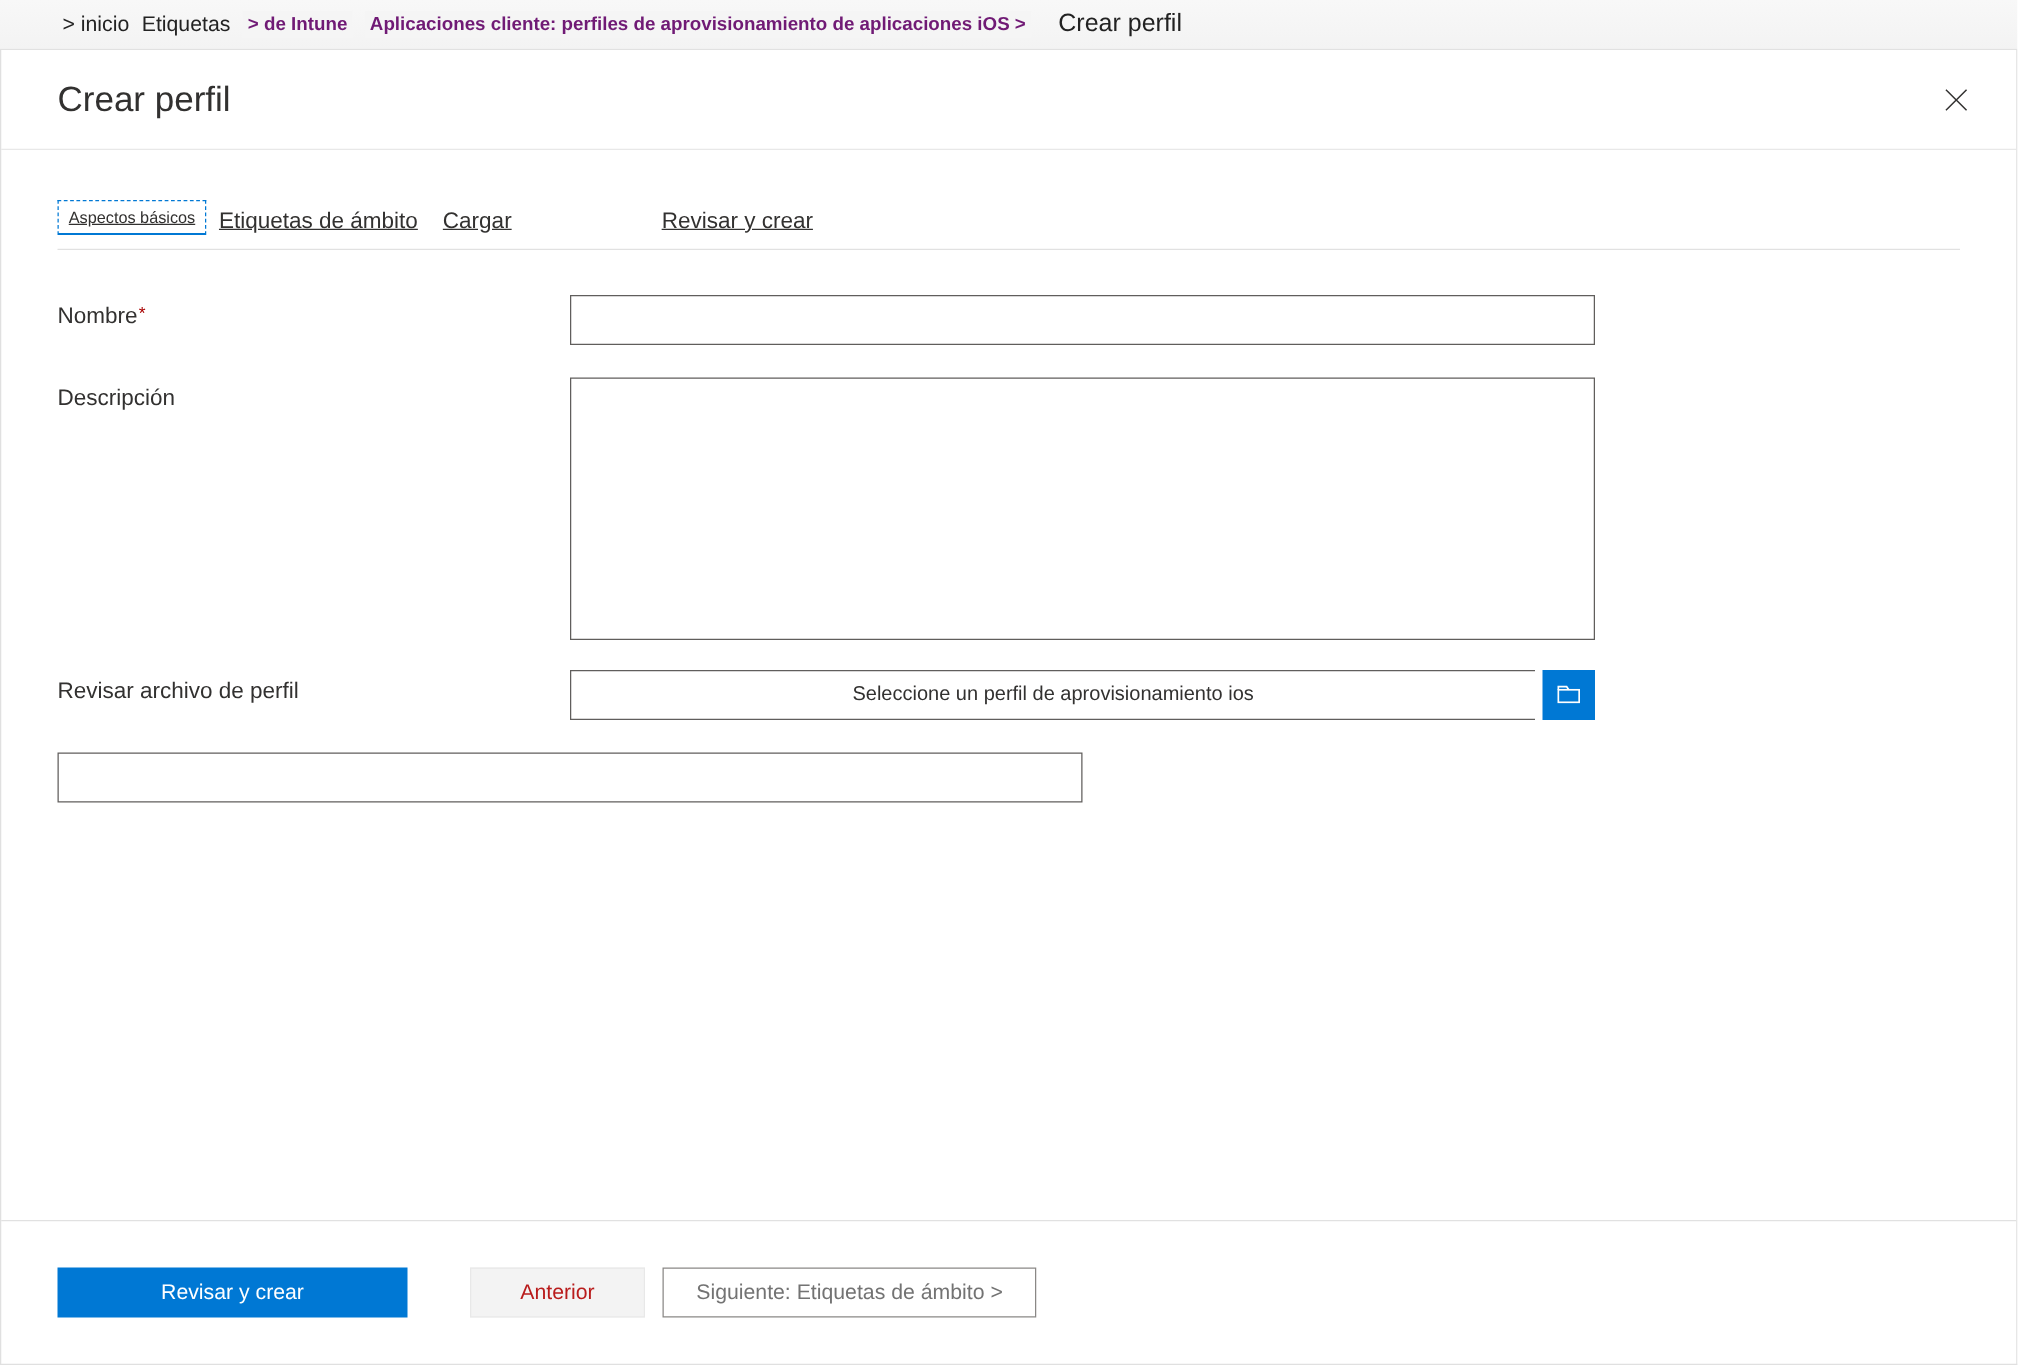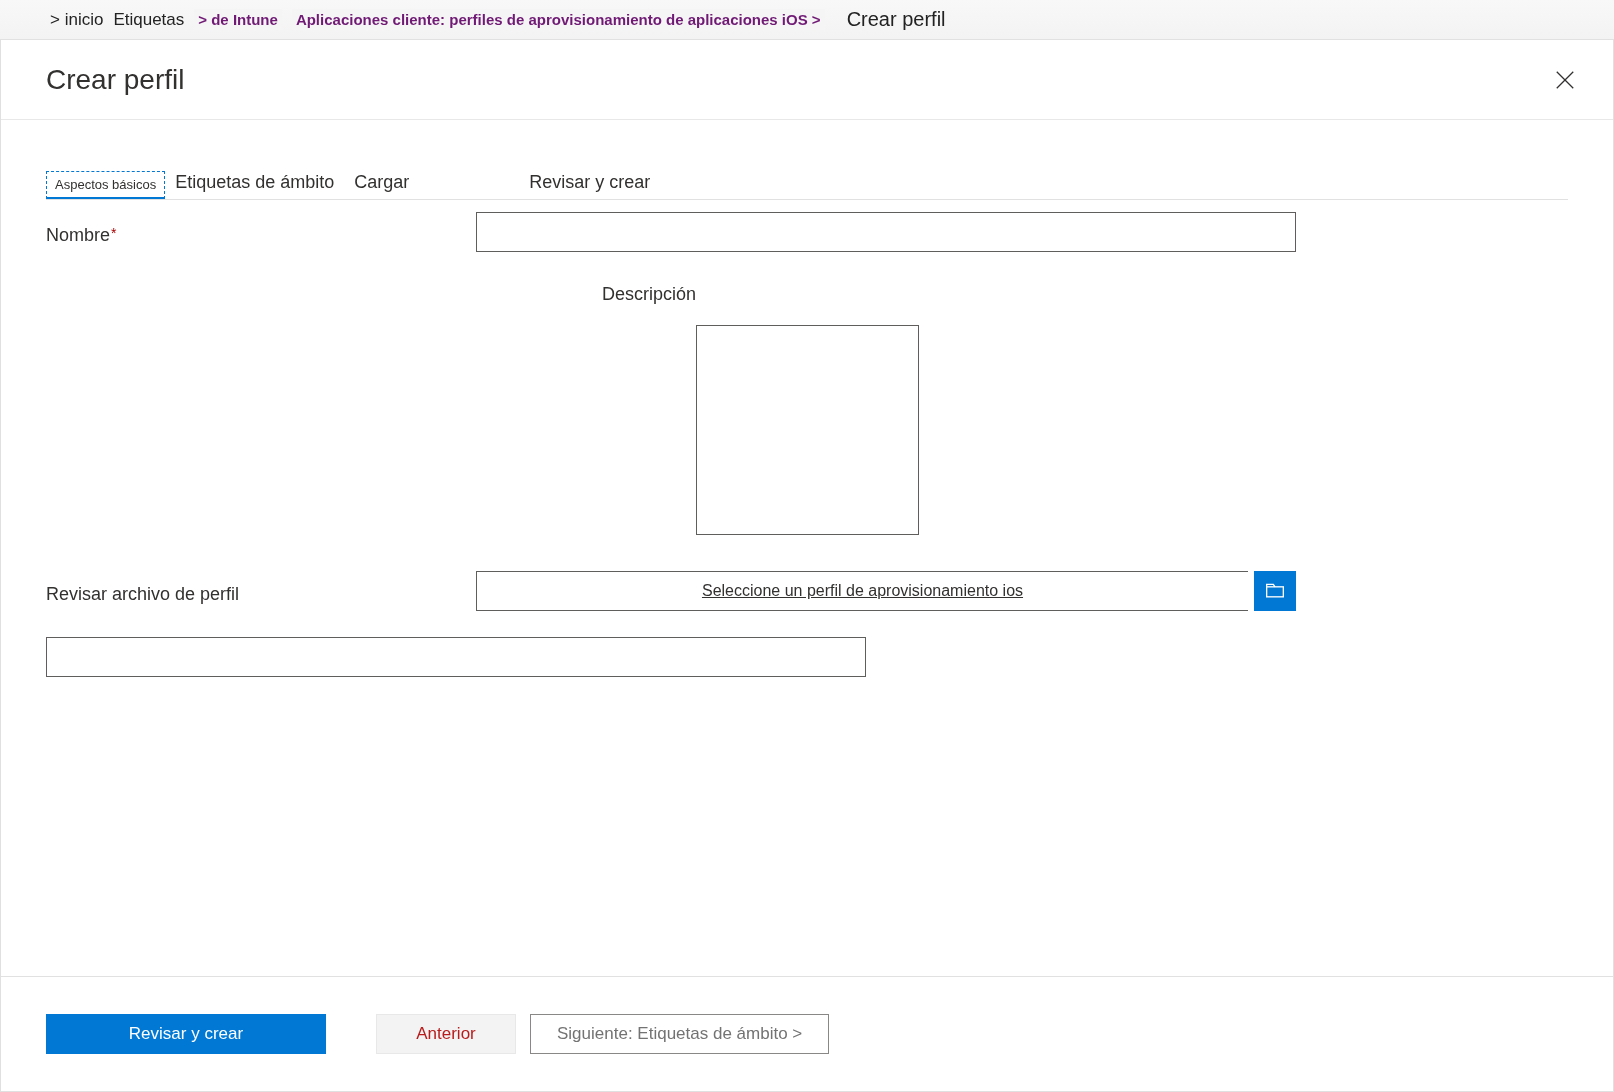--- a/index.html
+++ b/index.html
@@ -55,47 +55,47 @@
       position: absolute;
       top: 80px;
       left: 0;
       right: 0;
       bottom: 115px;
       padding: 40px 45px 20px 45px;
       overflow:auto;
     }
     .tabs {
       display:flex;
-      align-items:flex-end;
+      align-items:flex-start;
       border-bottom:1px solid #e1e1e1;
-      margin-bottom: 12px;
-      height: 40px;
+      margin-bottom: 36px;
+      height: 40px;
+      text-decoration: underline;
     }
     .tab {
       position:relative;
       padding: 6px 10px;
       font-size: 18px;
       color: #323130;
       cursor:pointer;
       background:none;border:none;
     }
     .tab.small { font-size: 13px; }
     .tab.active {
       border: 1px dashed #0078d4;
       border-bottom: 2px solid #0078d4;
       padding: 5px 8px;
     }
     .tab.review { margin-left: 100px; }
     .form-row {
       display:flex;
-      align-items:center;
+      align-items:flex-start;
       margin-bottom: 26px;
-      gap: 20px;
-    }
-    .form-row.tall { margin-bottom: 36px; flex-direction: column; }
+    }
+    .form-row.tall { margin-bottom: 24px; }
     .form-label {
       width: 410px;
       flex-shrink:0;
       font-size: 18px;
       color: #323130;
       padding-top: 6px;
     }
     .form-label .req { color:#a80000; font-size:14px; vertical-align: top; margin-left:1px;}
     .form-control-wrap { flex: 1; display:flex; max-width: 820px; }
     .text-input, .textarea-input, .picker-input {
@@ -109,21 +109,20 @@
     }
     .text-input { height: 40px; }
     .textarea-input { height: 210px; resize:none; }
     .picker-input {
       height: 40px;
       text-align:center;
       color:#323130;
       display:flex;align-items:center;justify-content:center;
       cursor:pointer;
       border-right:none;
-      text-decoration:underline;
     }
     .picker-btn {
       width: 42px; height: 40px;
       background:#0078d4;
       border: none;
       display:flex;align-items:center;justify-content:center;
       cursor:pointer;
       flex-shrink:0;
       margin-left:6px;
     }

